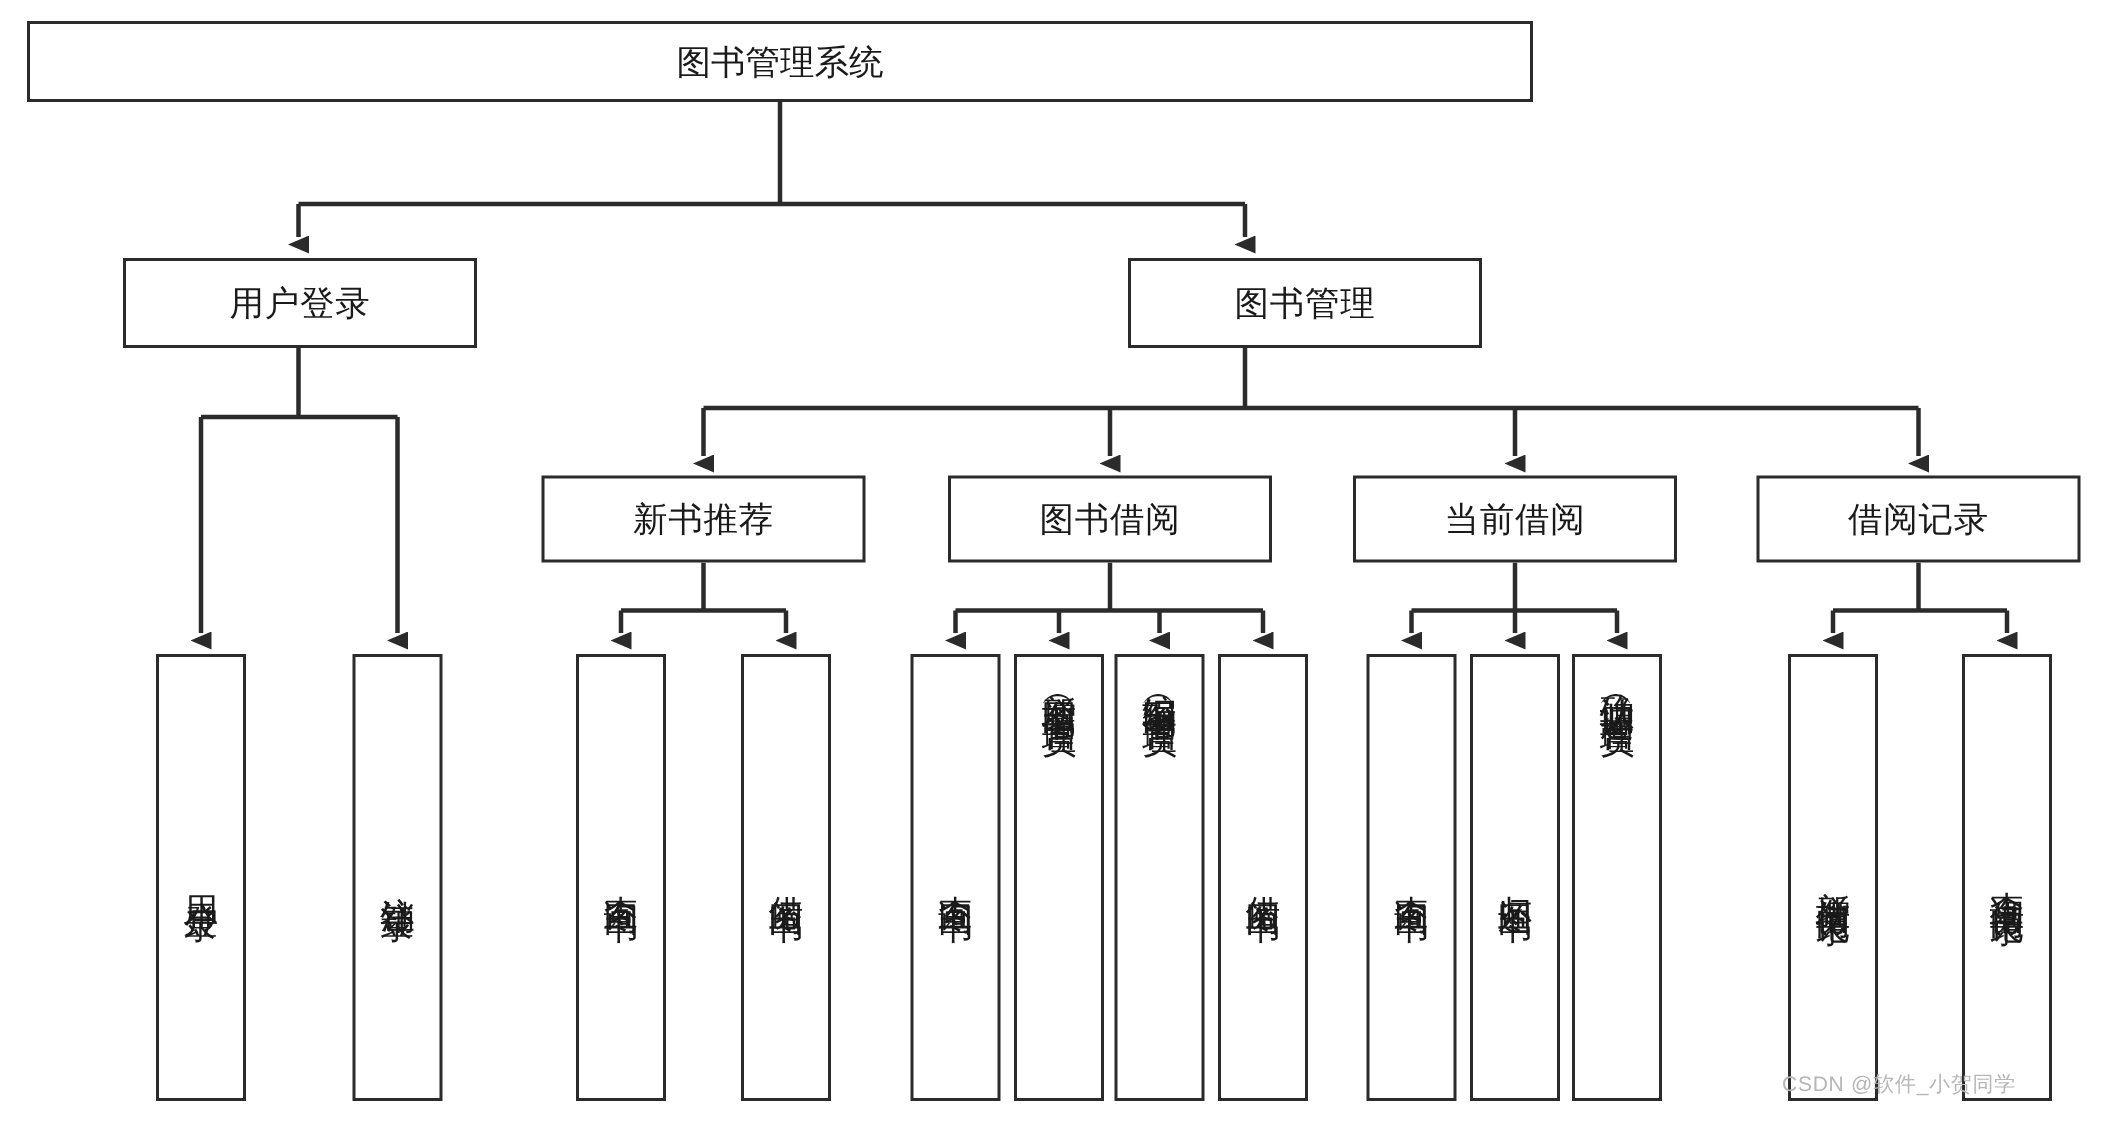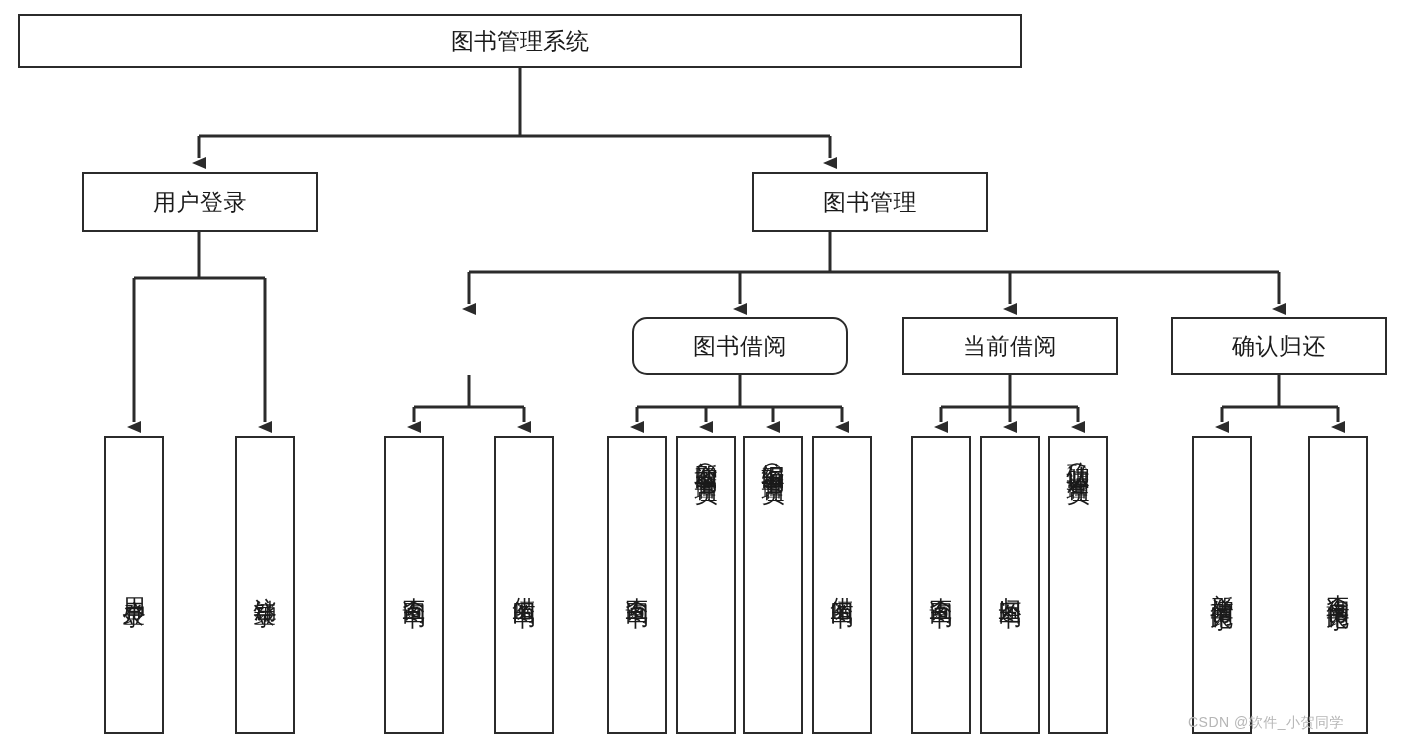--- a/index.html
+++ b/index.html
@@ -139,28 +139,31 @@
     <span>图书管理系统</span>
   </div>
 
   <div class="node horiz" style="left:82px; top:172px; width:236px; height:60px;">
     <span>用户登录</span>
   </div>
   <div class="node horiz" style="left:752px; top:172px; width:236px; height:60px;">
     <span>图书管理</span>
   </div>
 
-  <div class="node horiz" style="left:632px; top:317px; width:216px; height:58px;border-radius:15px;">
+  <div class="node horiz" style="left:361px; top:317px; width:216px; height:58px;">
+    <span>新书推荐</span>
+  </div>
+  <div class="node horiz" style="left:632px; top:317px; width:216px; height:58px;">
     <span>图书借阅</span>
   </div>
   <div class="node horiz" style="left:902px; top:317px; width:216px; height:58px;">
     <span>当前借阅</span>
   </div>
   <div class="node horiz" style="left:1171px; top:317px; width:216px; height:58px;">
-    <span>确认归还</span>
+    <span>借阅记录</span>
   </div>
 
   <div class="node leaf" style="left:104px; top:436px; width:60px; height:298px;">
     <div class="leaf-inner">
       <span class="leaf-text">用户登录</span>
     </div>
   </div>
   <div class="node leaf" style="left:235px; top:436px; width:60px; height:298px;">
     <div class="leaf-inner">
       <span class="leaf-text">注销登录</span>

